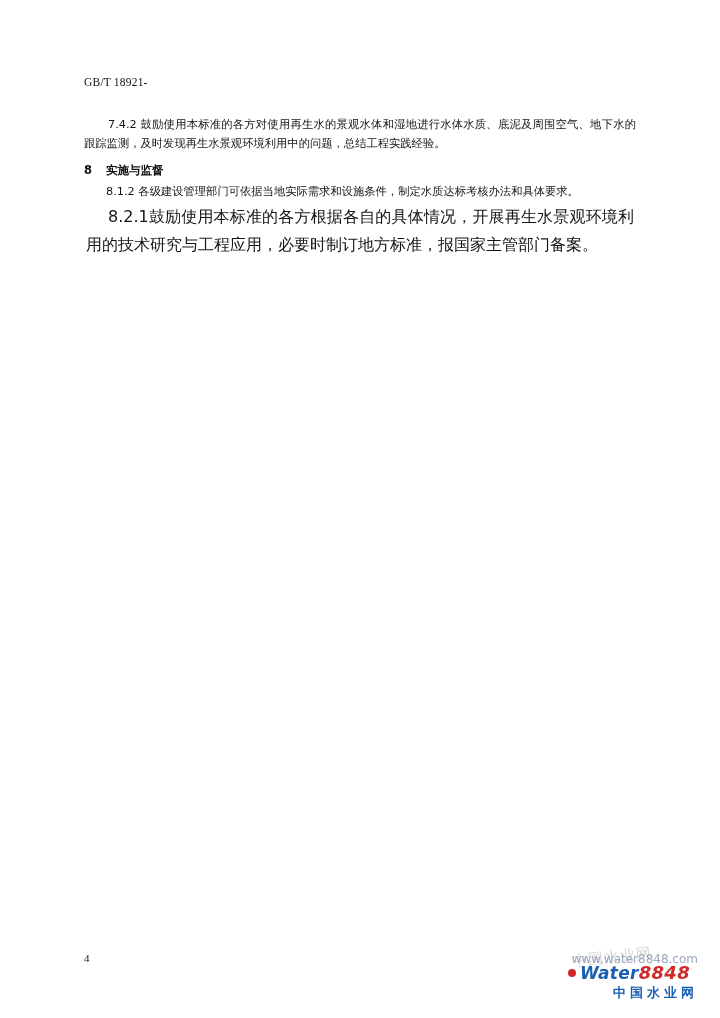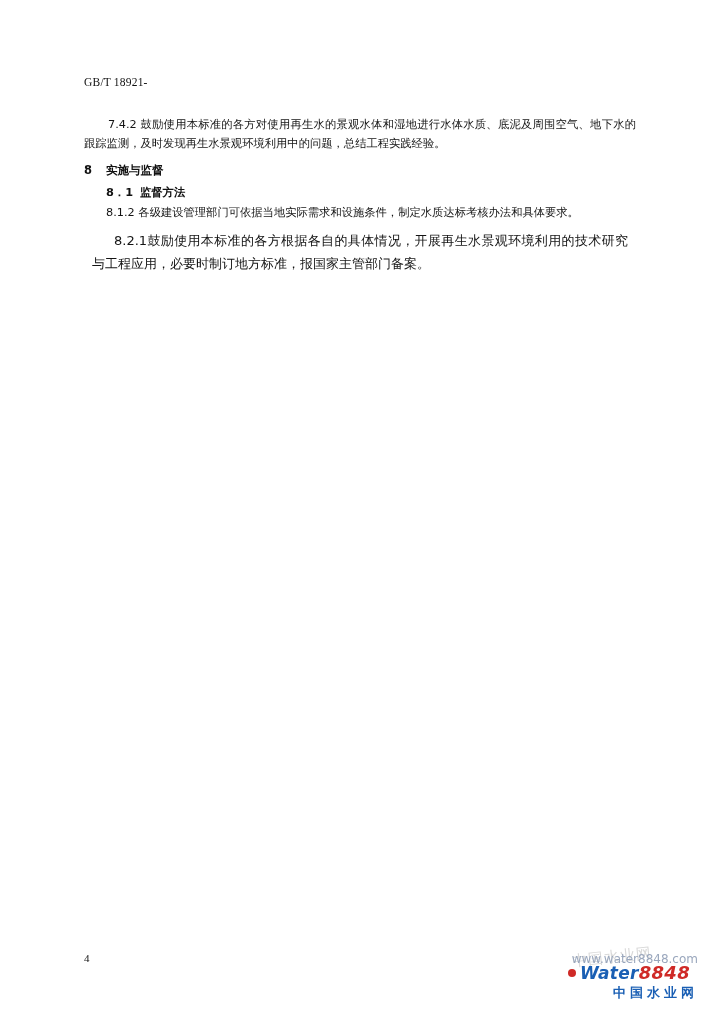--- a/index.html
+++ b/index.html
@@ -73,24 +73,24 @@
     font-family: "DejaVu Sans", "Liberation Sans", sans-serif;
     font-size: 11.3px;
     line-height: 1.72;
     color: #141414;
     padding-left: 22px;
     margin: 0;
     text-align: justify;
   }
   .item-hang {
     font-family: "DejaVu Sans", "Liberation Sans", sans-serif;
-    font-size: 13px;
+    font-size: 16px;
     line-height: 1.72;
     color: #141414;
-    margin: 8px;
+    margin: 2px;
     text-align: justify;
     text-indent: 22px;
   }
   .footer-num {
     position: absolute;
     left: 84px;
     top: 952px;
     font-family: "Liberation Serif", serif;
     font-size: 11px;
     color: #111;
@@ -169,23 +169,20 @@
   <div class="content">
 
     <div class="std-code">GB/T 18921-</div>
 
     <p class="para indent-2">7.4.2  鼓励使用本标准的各方对使用再生水的景观水体和湿地进行水体水质、底泥及周围空气、地下水的跟踪监测，及时发现再生水景观环境利用中的问题，总结工程实践经验。</p>
 
     <div class="heading-1">
       <span class="num">8</span><span>实施与监督</span>
     </div>
 
-    <div class="heading-2">
-      <span class="num">8．1</span><span>监督方法</span>
-    </div>
 
 
     <p class="item">8.1.2  各级建设管理部门可依据当地实际需求和设施条件，制定水质达标考核办法和具体要求。</p>
 
 
     <p class="item-hang">8.2.1鼓励使用本标准的各方根据各自的具体情况，开展再生水景观环境利用的技术研究与工程应用，必要时制订地方标准，报国家主管部门备案。</p>
 
 
   </div>
 

